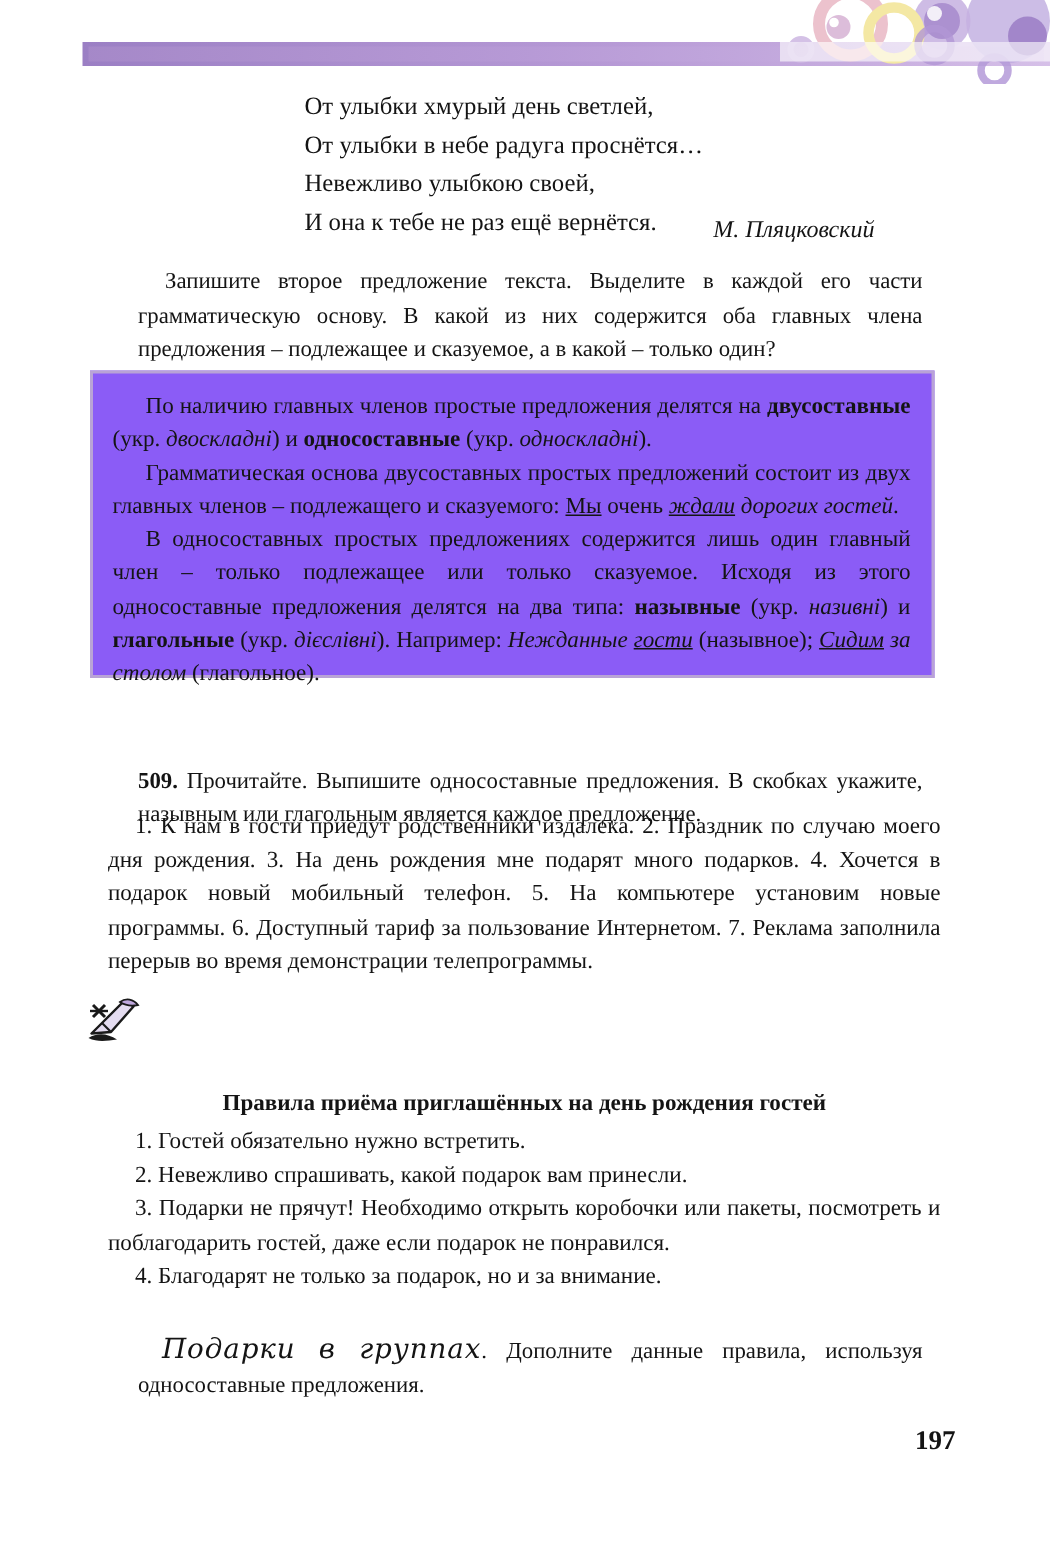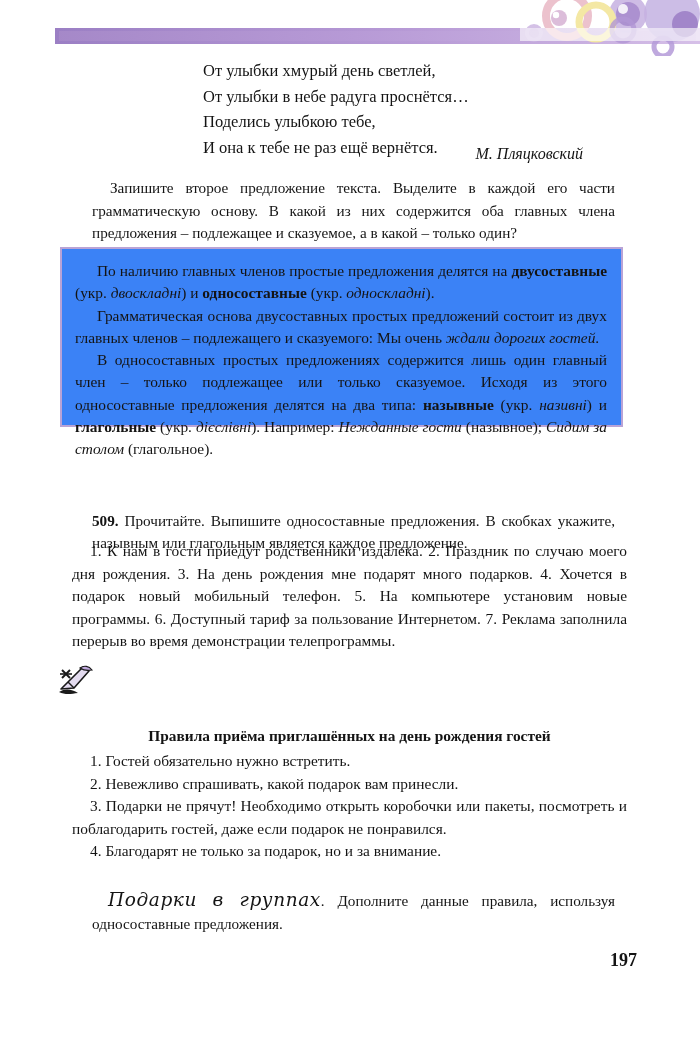--- a/index.html
+++ b/index.html
@@ -90,38 +90,38 @@
     text-indent: 18px;
     hyphens: manual;
   }
 
   
   .rule-box {
     position: absolute;
     left: 60px;
     top: 247px;
     width: 563px;
-    height: 180px;
+    height: 205px;
     border: 2px solid #b9a3d6;
-    background: #3b82f6;
+    background: #8b5cf6;
     box-sizing: border-box;
   }
   .rule-box-pad {
     padding: 11px 14px 10px 13px;
     font-size: 15.4px;
     line-height: 22.3px;
     text-align: justify;
   }
   .rule-box p {
     margin: 0;
     text-indent: 22px;
   }
   b { font-weight: bold; }
   i { font-style: italic; }
-  .u { }
+  .u { text-decoration: underline; }
 
   .ex-head {
     position: absolute;
     font-size: 15.2px;
     line-height: 22.3px;
     text-align: justify;
     margin-top: 20px;
   }
   #ex509-head {
     left: 92px;
@@ -230,21 +230,21 @@
     <circle cx="143" cy="47" r="9" fill="none" stroke="#b49ad8" stroke-width="5" opacity="0.85"></circle>
     <rect x="0" y="28" width="180" height="13" fill="#ffffff" opacity="0.62"></rect>
   </svg>
 </div>
 
 <div class="page">
 
   <div class="poem">
     <div>От улыбки хмурый день светлей,</div>
     <div>От улыбки в небе радуга проснётся…</div>
-    <div>Поделись улыбкою тебе,</div>
+    <div>Невежливо улыбкою своей,</div>
     <div>И она к тебе не раз ещё вернётся.</div>
   </div>
 
   <div class="poem-author">М. Пляцковский</div>
 
   <div class="task-intro">Запишите второе предложение текста. Выделите в каждой его части грамматическую основу. В какой из них содержится оба главных члена предложения – подлежащее и сказуемое, а в какой – только один?</div>
 
   <div class="rule-box">
     <div class="rule-box-pad">
       <p><span>По наличию главных членов простые предложения делятся на </span><b>двусоставные</b><span> (укр. </span><i>двоскладні</i><span>) и </span><b>односоставные</b><span> (укр. </span><i>односкладні</i><span>).</span></p>

